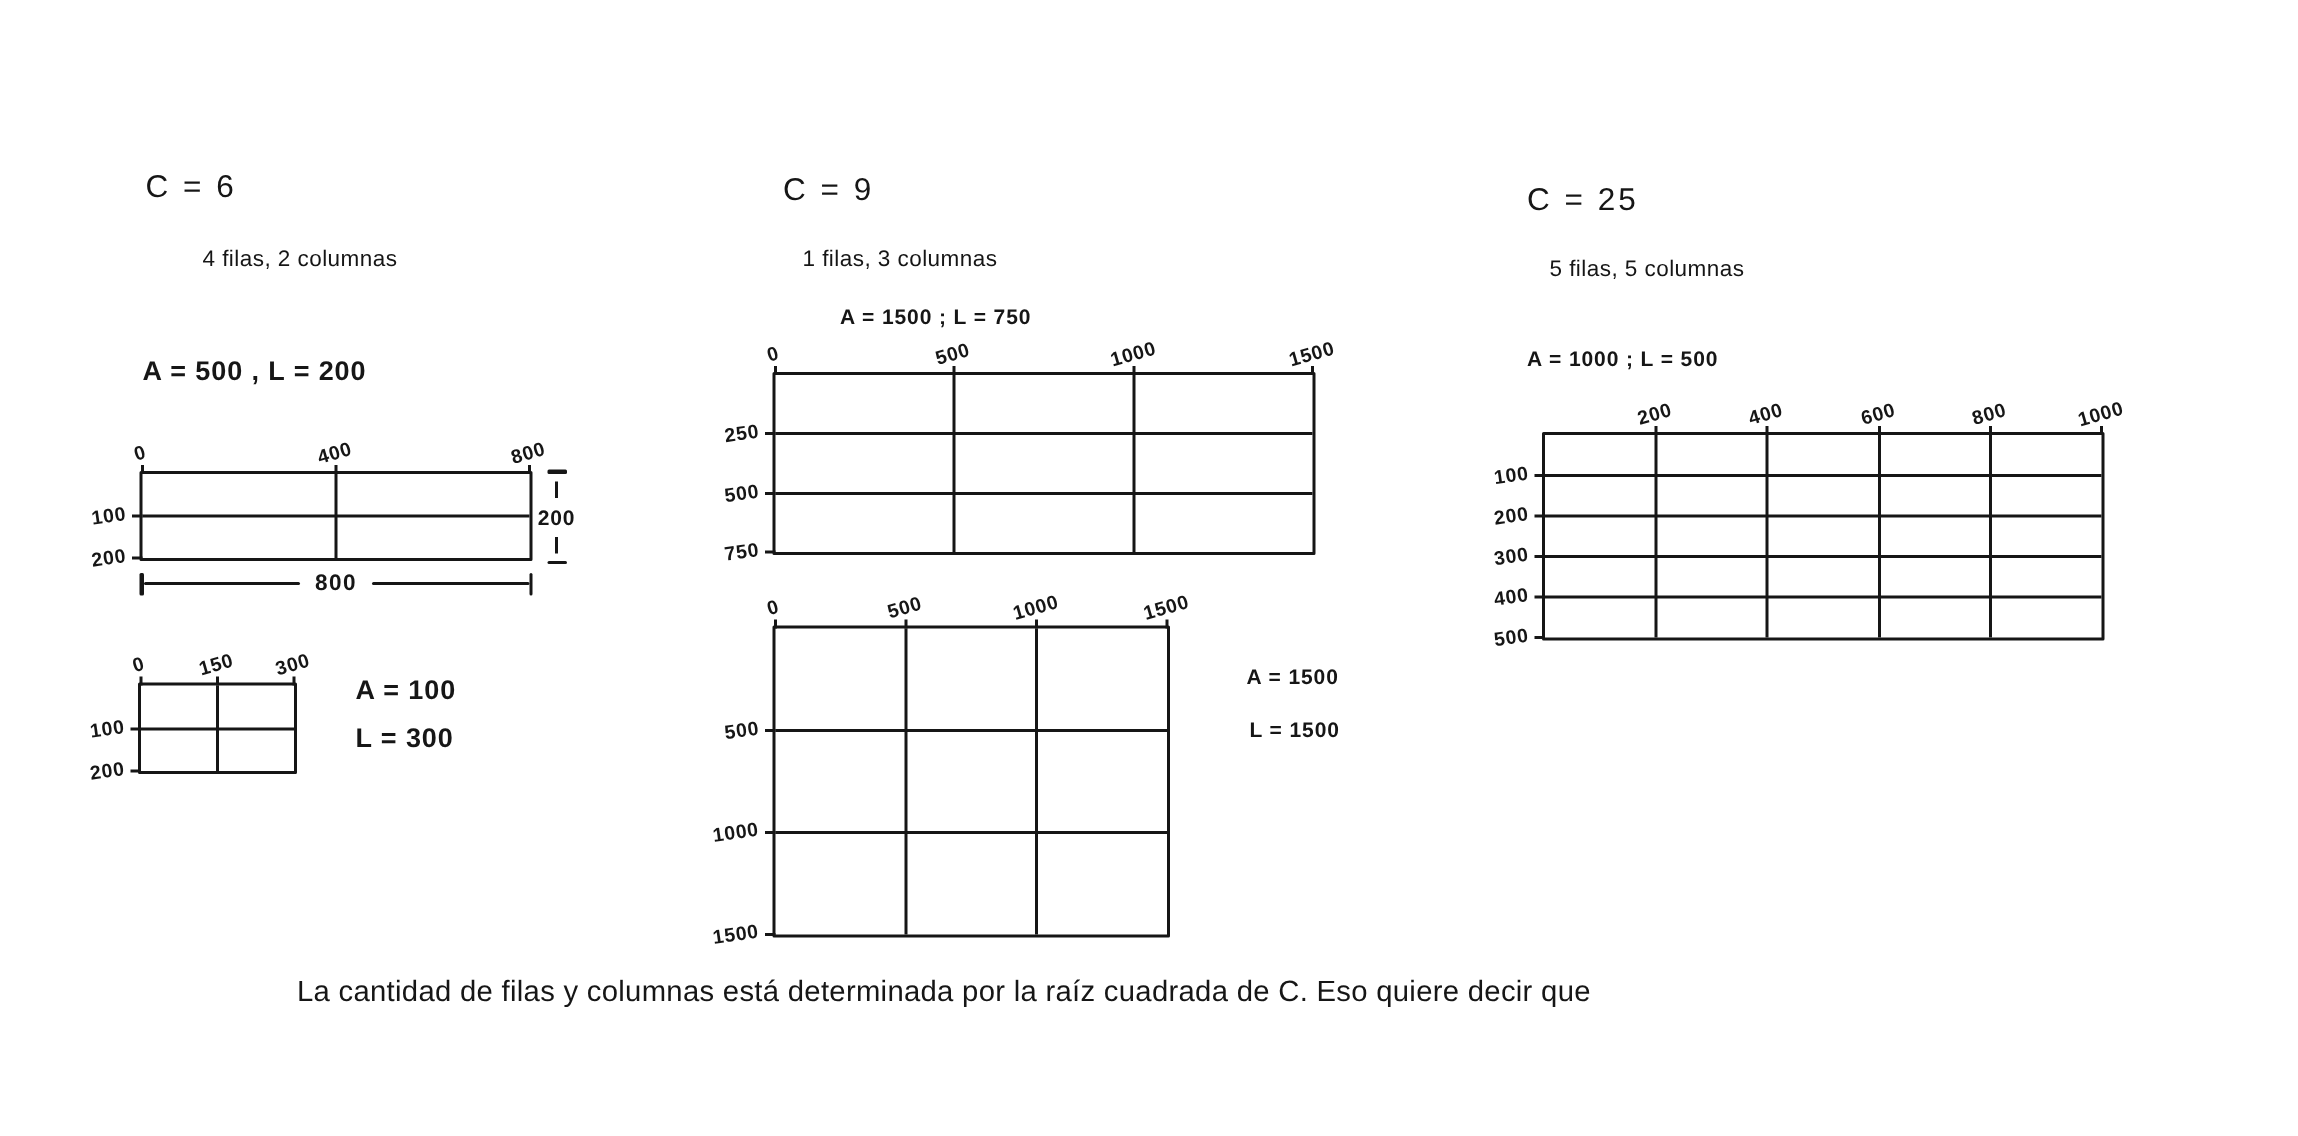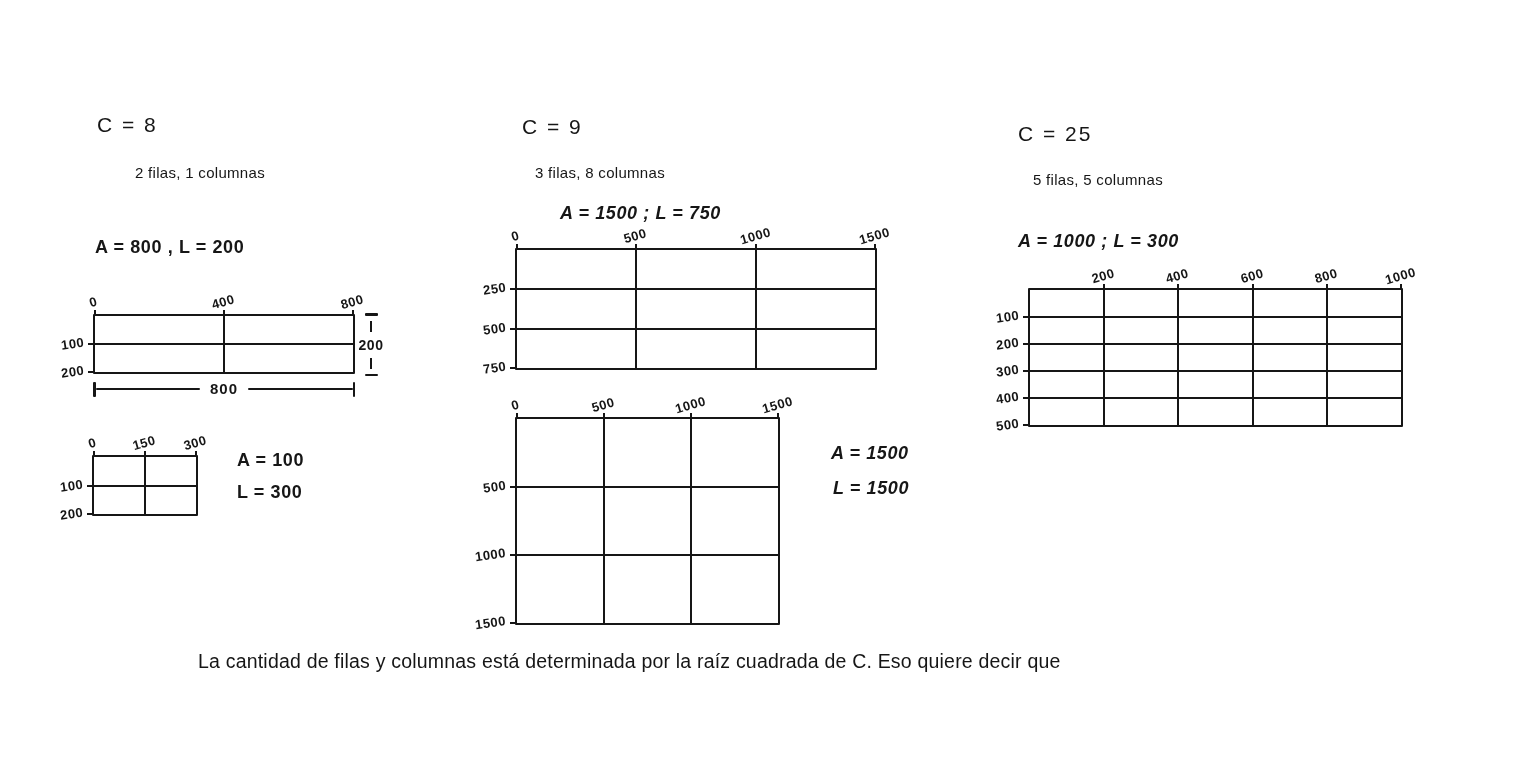--- a/index.html
+++ b/index.html
@@ -15,21 +15,21 @@
 
   .title {
     position: absolute; left: 693px; top: 36px;
     transform: translateX(-50%);
     font-size: 20px; letter-spacing: 0.4px; white-space: nowrap;
   }
 
   .h1 { position: absolute; font-size: 21px; letter-spacing: 2px; white-space: nowrap; }
   .sub { position: absolute; font-size: 15px; letter-spacing: 0.3px; white-space: nowrap; }
   .params { position: absolute; font-size: 18px; font-weight: 700; letter-spacing: 0.6px; white-space: nowrap; }
-  .params.md { font-size: 18px; font-style: italic; }
+  .params.md { font-size: 14px; }
 
   
   .grid { position: absolute; border: 2px solid var(--ink); border-radius: 1px; }
   .vline { position: absolute; top: 0; bottom: 0; width: 2px; background: var(--ink); transform: translateX(-1px); }
   .hline { position: absolute; left: 0; right: 0; height: 2px; background: var(--ink); transform: translateY(-1px); }
   .ttick { position: absolute; bottom: 100%; width: 2px; height: 6px; background: var(--ink); transform: translateX(-1px); }
   .ltick { position: absolute; right: 100%; width: 7px; height: 2px; background: var(--ink); transform: translateY(-1px); }
   .tlabel {
     position: absolute; bottom: 100%; margin-bottom: 7px;
     transform: translateX(-45%) rotate(-16deg); transform-origin: center bottom;
@@ -58,23 +58,23 @@
   .dim-h .dimlbl { font-size: 15px; font-weight: 700; padding: 0 10px; letter-spacing: 1px; transform: translateY(-1px); }
 
   .footer { position: absolute; left: 198px; top: 646px; font-size: 19.5px; letter-spacing: 0.2px; line-height: 30px; white-space: nowrap; text-align: center; }
 </style>
 </head>
 <body>
 
 <div class="canvas">
 
 
-  <div class="h1" style="left:97px; top:113px">C = 8</div>
-  <div class="sub" style="left:135px; top:164px">2 filas, 1 columnas</div>
-  <div class="params" style="left:95px; top:237px">A = 800 ,   L = 200</div>
+  <div class="h1" style="left:97px; top:113px">C = 6</div>
+  <div class="sub" style="left:135px; top:164px">4 filas, 2 columnas</div>
+  <div class="params" style="left:95px; top:237px">A = 500 ,   L = 200</div>
 
   <div class="grid" style="left:93px; top:314px; width:262px; height:60px">
       <div class="vline" style="left: 50%;"></div>
       <div class="hline" style="top: 50%;"></div>
       <div class="tlabel" style="left: 0%;">0</div>
       <div class="ttick" style="left: 0%;"></div>
       <div class="tlabel" style="left: 50%;">400</div>
       <div class="ttick" style="left: 50%;"></div>
       <div class="tlabel" style="left: 100%;">800</div>
       <div class="ttick" style="left: 100%;"></div>
@@ -111,21 +111,21 @@
       <div class="ttick" style="left: 100%;"></div>
       <div class="llabel" style="top: 50%;">100</div>
       <div class="ltick" style="top: 50%;"></div>
       <div class="llabel" style="top: 100%;">200</div>
       <div class="ltick" style="top: 100%;"></div>
     </div>
   <div class="params" style="left:237px; top:450px">A = 100</div>
   <div class="params" style="left:237px; top:482px">L = 300</div>
 
   <div class="h1" style="left:522px; top:115px">C = 9</div>
-  <div class="sub" style="left:535px; top:164px">3 filas, 8 columnas</div>
+  <div class="sub" style="left:535px; top:164px">1 filas, 3 columnas</div>
   <div class="params md" style="left:560px; top:203px">A = 1500 ;   L = 750</div>
 
   <div class="grid" style="left:515px; top:248px; width:362px; height:122px">
       <div class="vline" style="left: 33.3333%;"></div>
       <div class="vline" style="left: 66.6667%;"></div>
       <div class="hline" style="top: 33.3333%;"></div>
       <div class="hline" style="top: 66.6667%;"></div>
       <div class="tlabel" style="left: 0%;">0</div>
       <div class="ttick" style="left: 0%;"></div>
       <div class="tlabel" style="left: 33.3%;">500</div>
@@ -160,21 +160,21 @@
       <div class="llabel" style="top: 66.7%;">1000</div>
       <div class="ltick" style="top: 66.7%;"></div>
       <div class="llabel" style="top: 100%;">1500</div>
       <div class="ltick" style="top: 100%;"></div>
     </div>
   <div class="params md" style="left:831px; top:443px">A = 1500</div>
   <div class="params md" style="left:833px; top:478px">L = 1500</div>
 
   <div class="h1" style="left:1018px; top:122px">C = 25</div>
   <div class="sub" style="left:1033px; top:171px">5 filas, 5 columnas</div>
-  <div class="params md" style="left:1018px; top:231px">A = 1000  ;   L = 300</div>
+  <div class="params md" style="left:1018px; top:231px">A = 1000  ;   L = 500</div>
 
   <div class="grid" style="left:1028px; top:288px; width:375px; height:139px">
       <div class="vline" style="left: 20%;"></div>
       <div class="vline" style="left: 40%;"></div>
       <div class="vline" style="left: 60%;"></div>
       <div class="vline" style="left: 80%;"></div>
       <div class="hline" style="top: 20%;"></div>
       <div class="hline" style="top: 40%;"></div>
       <div class="hline" style="top: 60%;"></div>
       <div class="hline" style="top: 80%;"></div>

